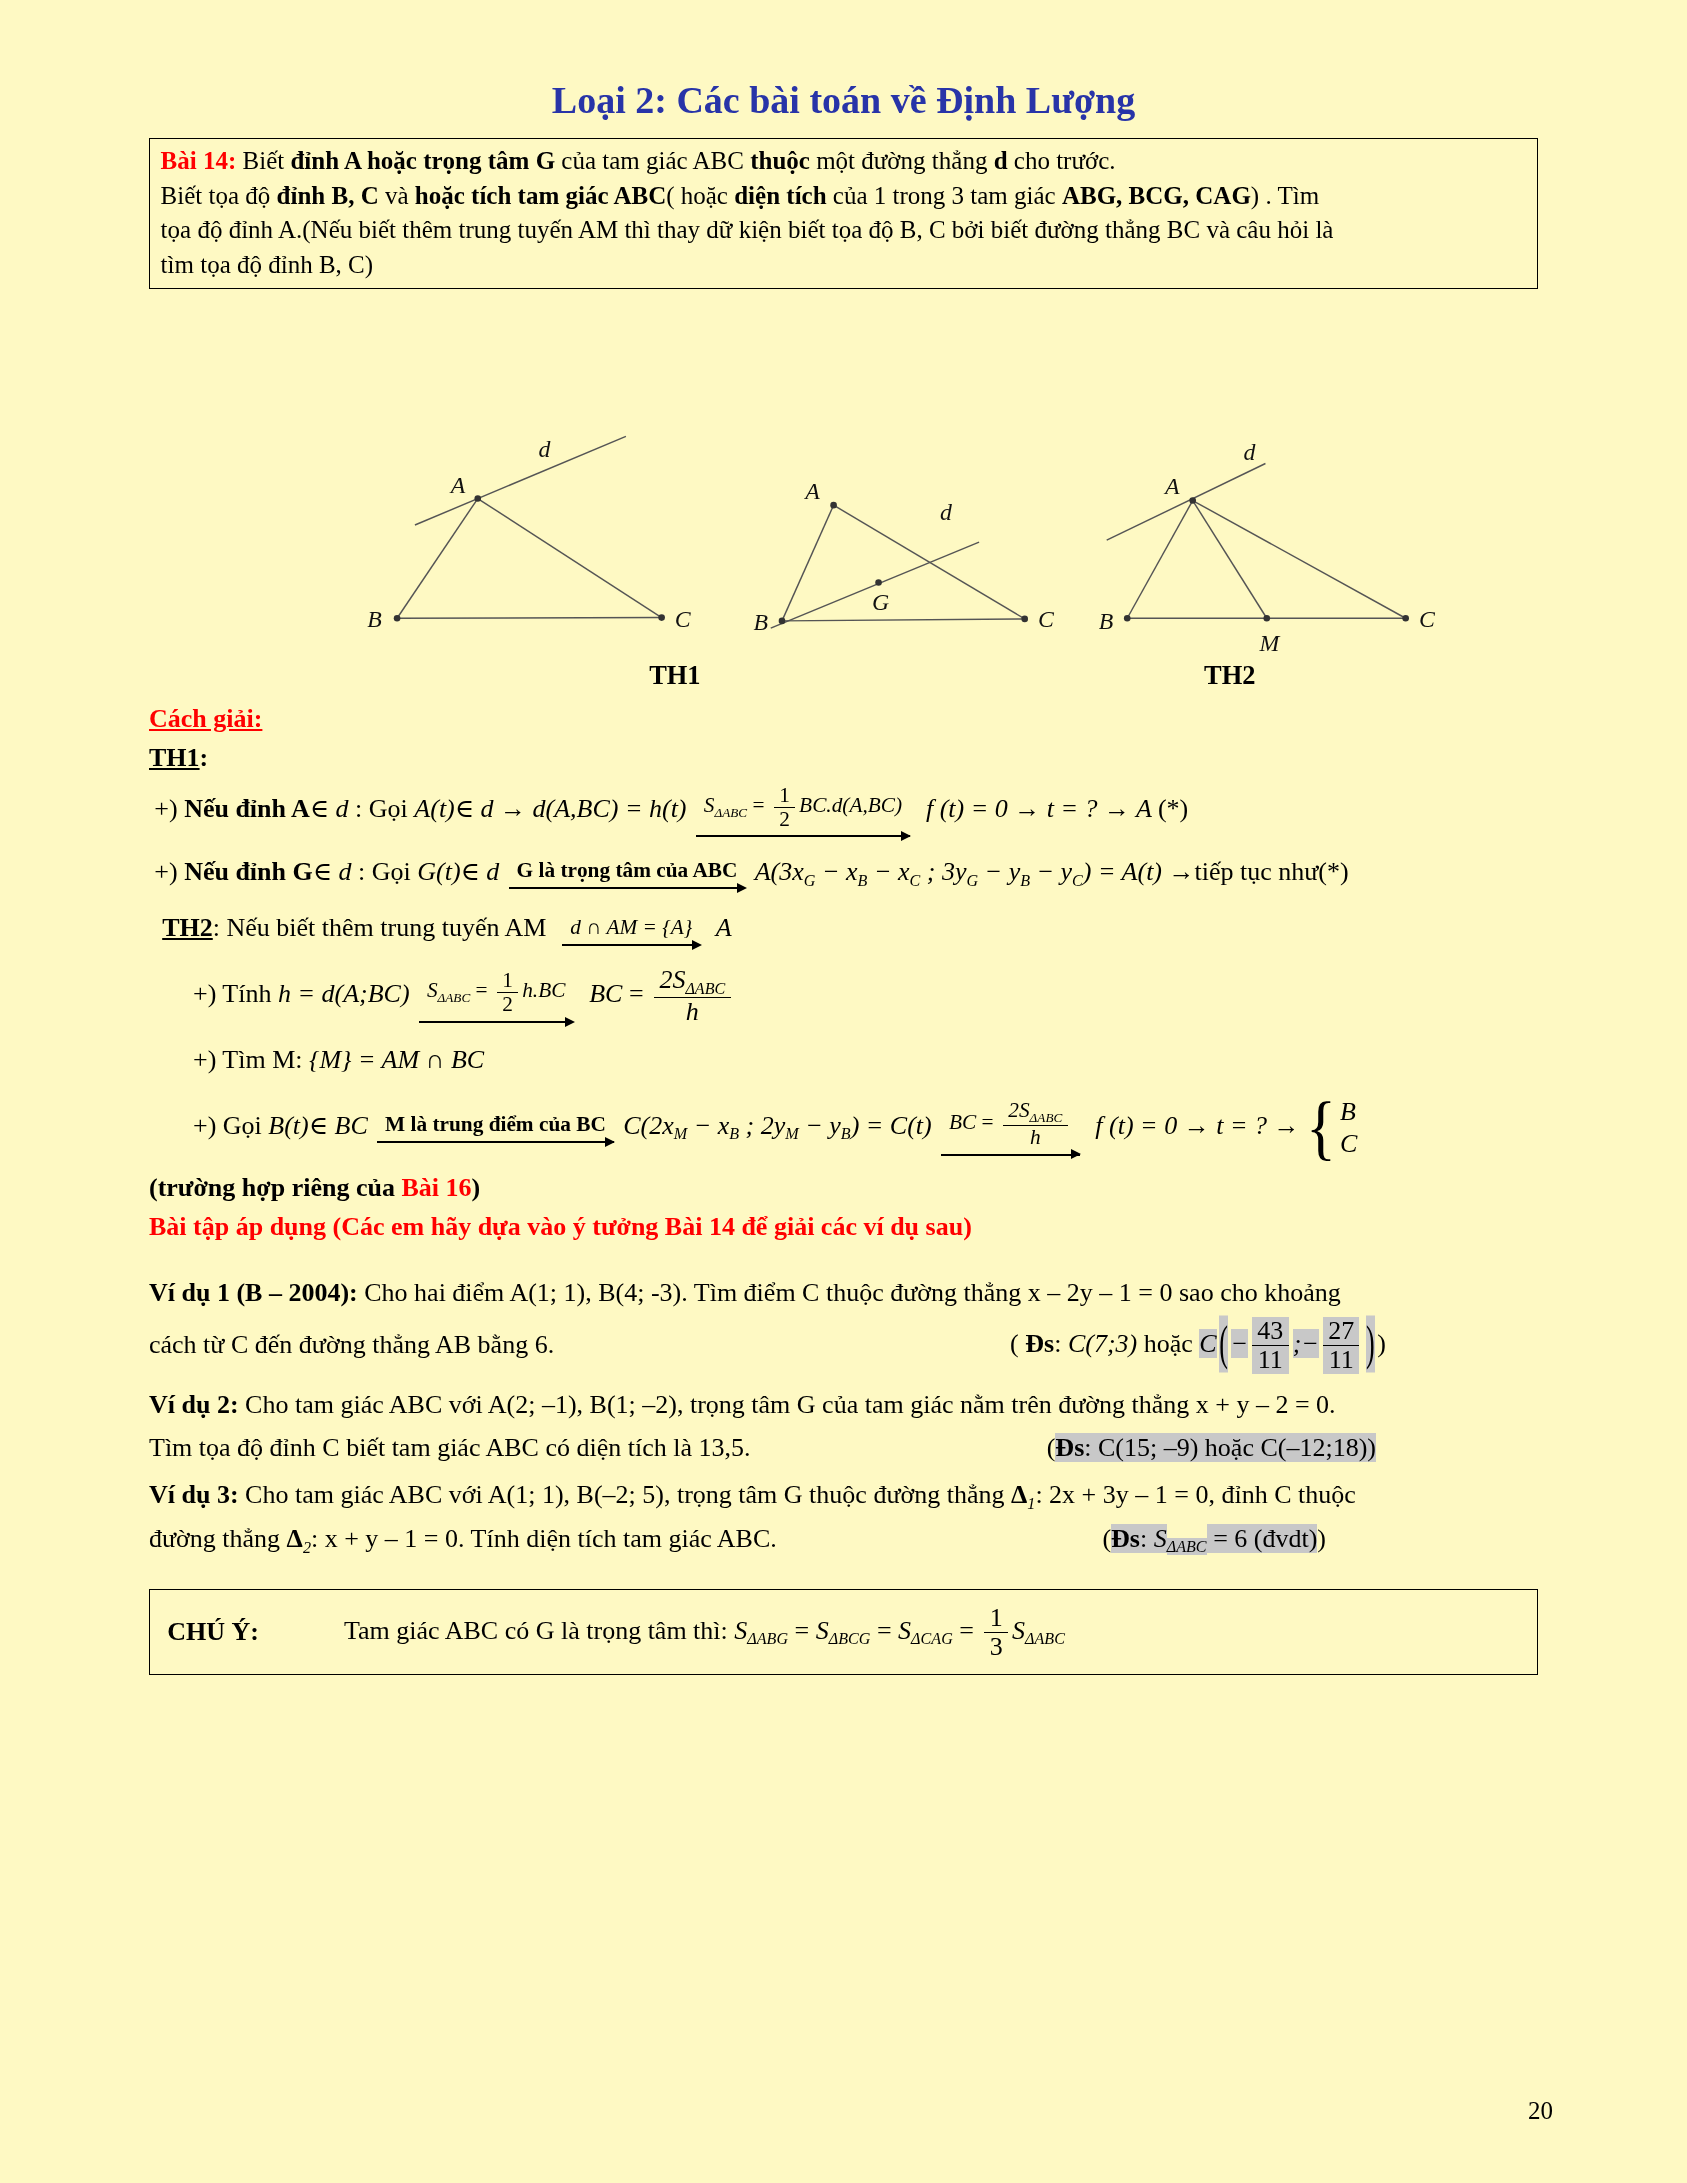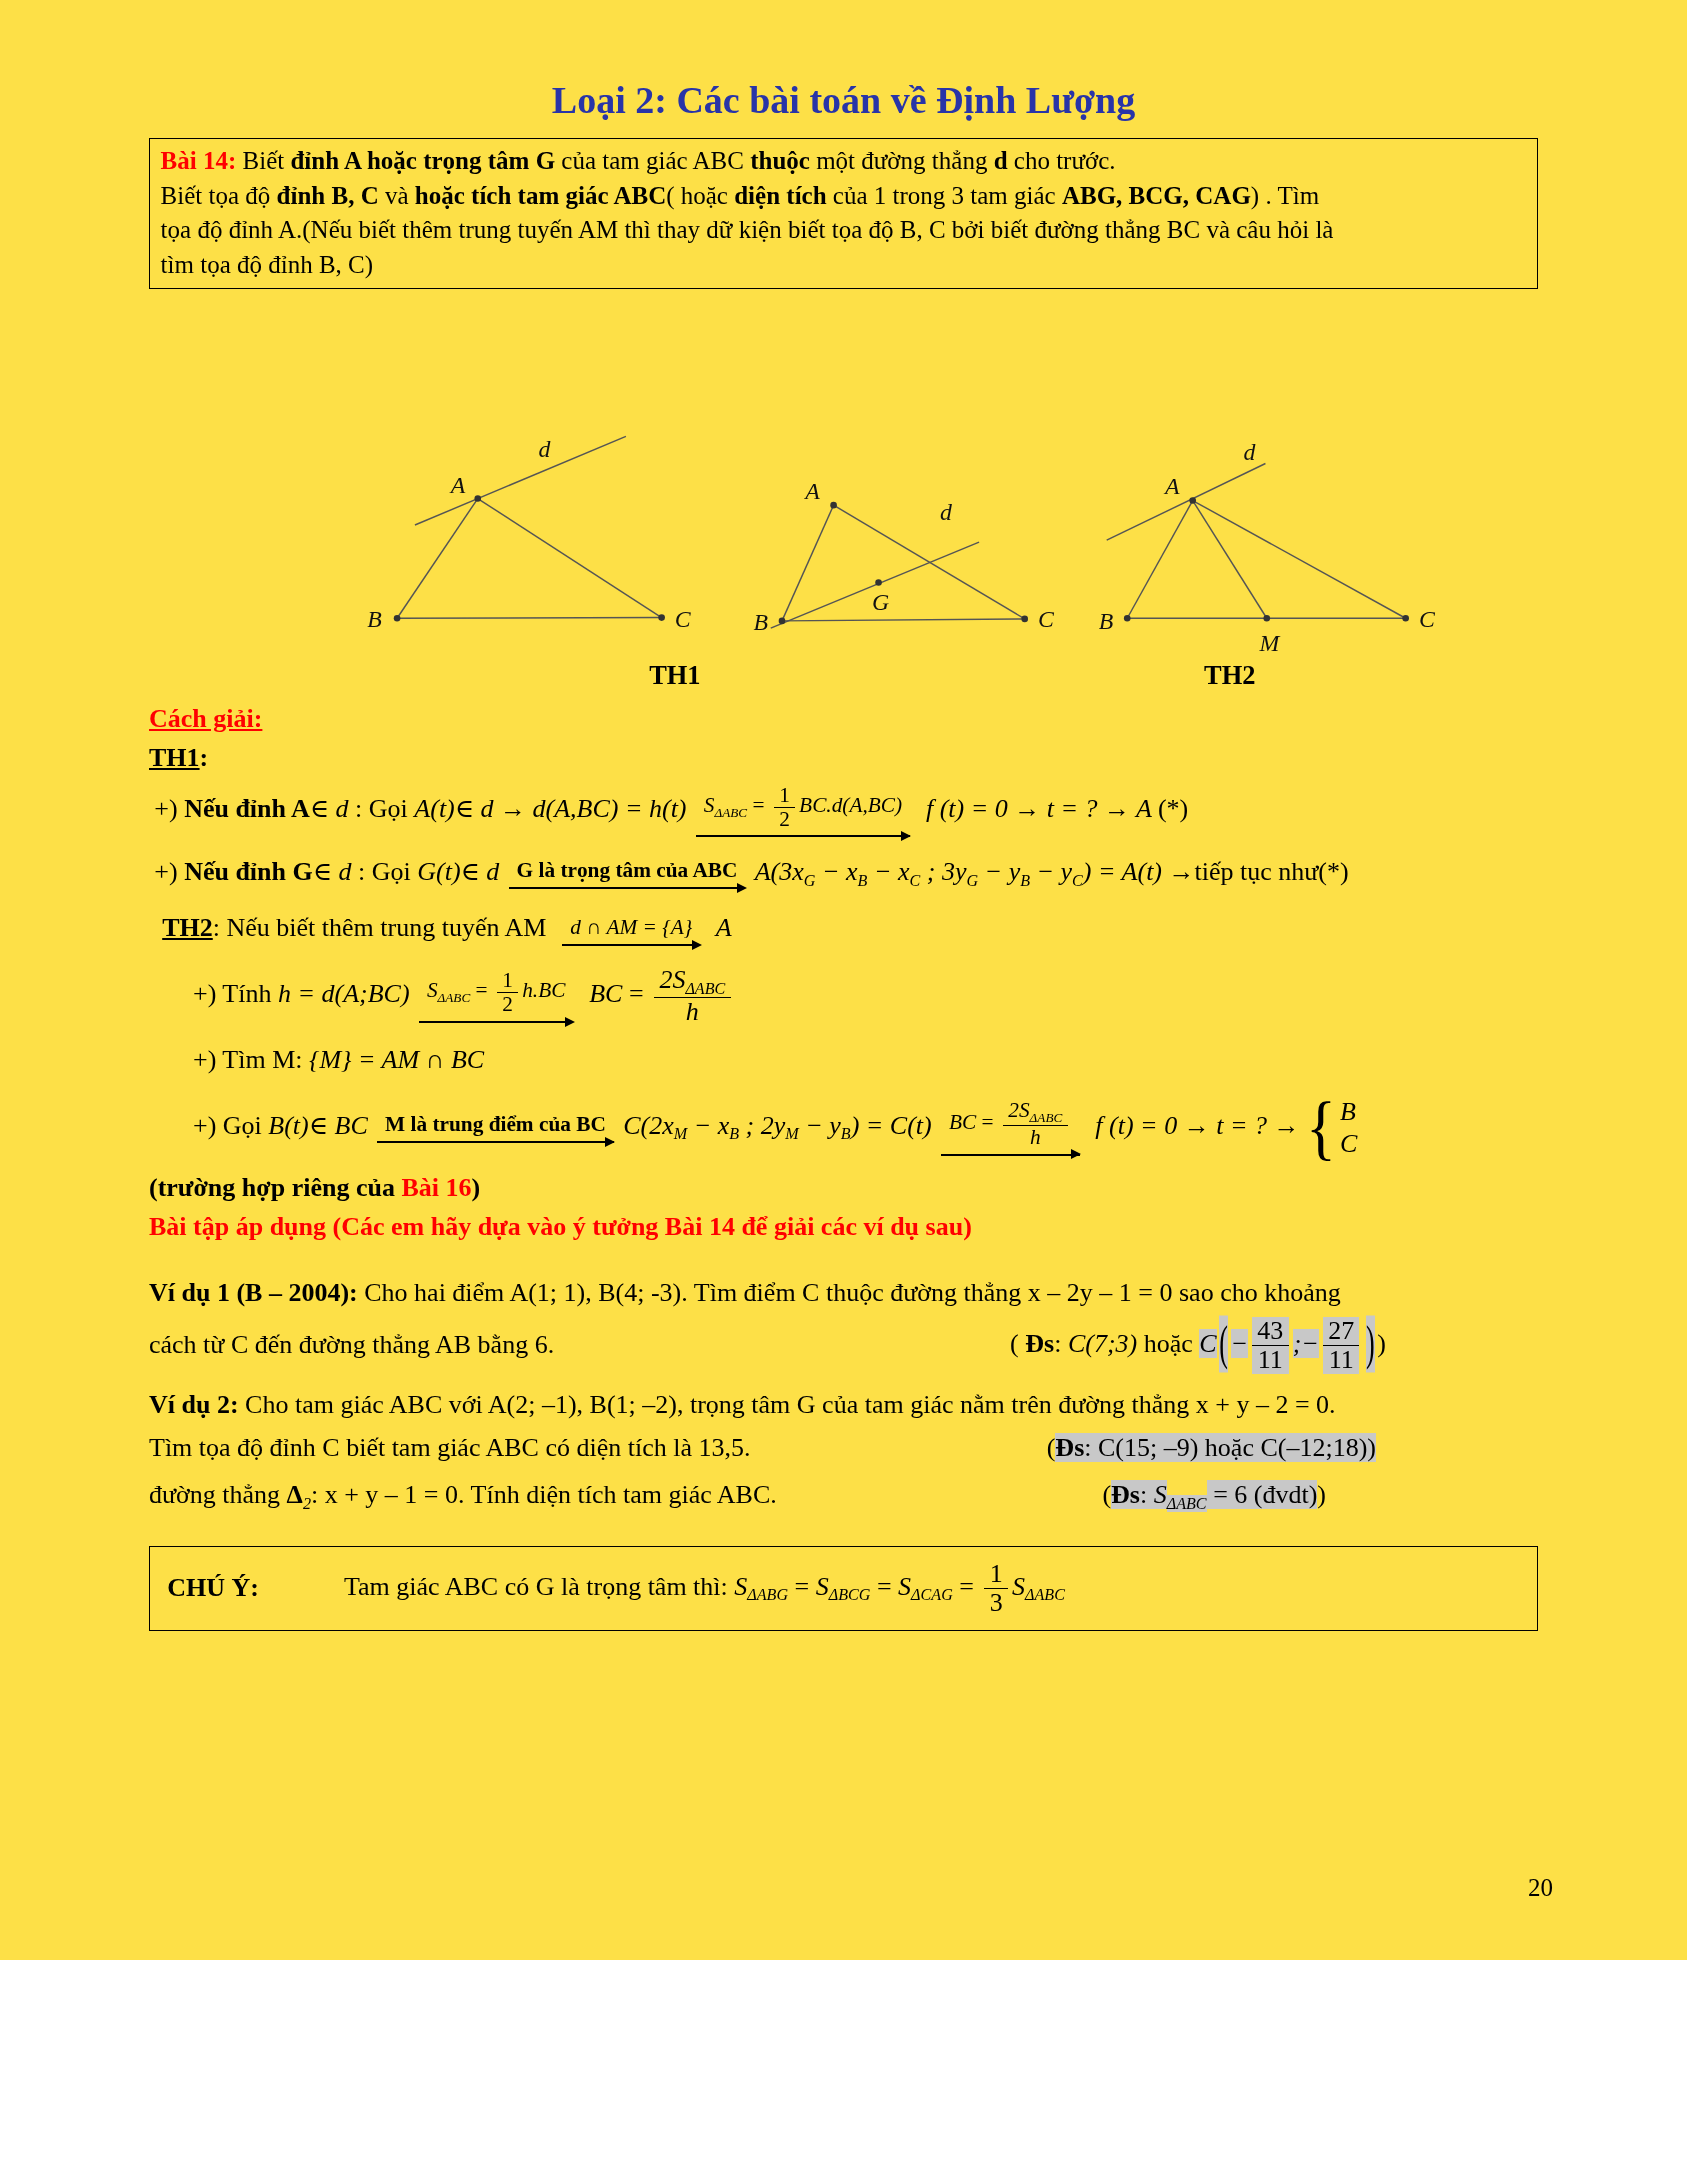--- a/index.html
+++ b/index.html
@@ -1,18 +1,18 @@
 <!DOCTYPE html>
 <html style="font-size:10.6px"><head>
 <meta charset="utf-8">
 <style>
   html,body{margin:0;padding:0;background:#ffffff;}
   .page{
-    position:relative;width:1687px;height:1960px;box-sizing:border-box;
-    padding:78px 149px 0 149px;overflow:hidden;background:#fde047;
+    position:relative;width:1687px;height:2183px;box-sizing:border-box;
+    padding:78px 149px 0 149px;overflow:hidden;background:#fef9c3;
     font-family:"Liberation Serif","DejaVu Serif",serif;font-size:26px;color:#000;
   }
   .title{text-align:center;font-size:38px;font-weight:bold;color:#2834a8;margin:0 0 16px 0;}
   .pbox{border:1.3px solid #000;padding:5.3px 10.6px;line-height:1.38;font-size:25px;}
   .bline{white-space:nowrap;}
   .figrow{margin-top:111px;}
   .figrow svg{display:block;}
   .mline{white-space:nowrap;}
   .cach{margin-top:13.2px;}
   .th1h{margin-top:9.3px;}
@@ -160,20 +160,21 @@
 
   <div class="ex2">
     <div class="exl"><span class="b">Ví dụ 2: </span><span>Cho tam giác ABC với A(2; –1), B(1; –2), trọng tâm G của tam giác nằm trên đường thẳng x + y – 2 = 0.</span></div>
     <div class="exrow">
       <span class="exl"><span>Tìm tọa độ đỉnh C biết tam giác ABC có diện tích là 13,5.</span></span>
       <span class="ans ans2"><span>(</span><span class="b hl">Đs</span><span class="hl">: C(15; –9) hoặc C(–12;18))</span></span>
     </div>
   </div>
 
   <div class="ex3">
+    <div class="exl"><span class="b">Ví dụ 3: </span><span>Cho tam giác ABC với A(1; 1), B(–2; 5), trọng tâm G thuộc đường thẳng </span><span class="b">Δ</span><span class="sub">1</span><span>: 2x + 3y – 1 = 0, đỉnh C thuộc</span></div>
     <div class="exrow">
       <span class="exl"><span>đường thẳng </span><span class="b">Δ</span><span class="sub">2</span><span>: x + y – 1 = 0. Tính diện tích tam giác ABC.</span></span>
       <span class="ans ans3"><span>(</span><span class="b hl">Đs</span><span class="hl">: </span><span class="m hl">S</span><span class="sub hl">ΔABC</span><span class="hl"> = 6 (đvdt)</span><span>)</span></span>
     </div>
   </div>
 
   <div class="notebox">
     <span class="nlabel"><span class="b">CHÚ Ý:</span></span>
     <span class="ncontent"><span>Tam giác ABC có G là trọng tâm thì: </span><span class="m">S</span><span class="sub">ΔABG</span><span> = </span><span class="m">S</span><span class="sub">ΔBCG</span><span> = </span><span class="m">S</span><span class="sub">ΔCAG</span><span> = </span><span class="frac"><span class="fnum"><span>1</span></span><span class="fden"><span>3</span></span></span><span class="m">S</span><span class="sub">ΔABC</span></span>
   </div>

